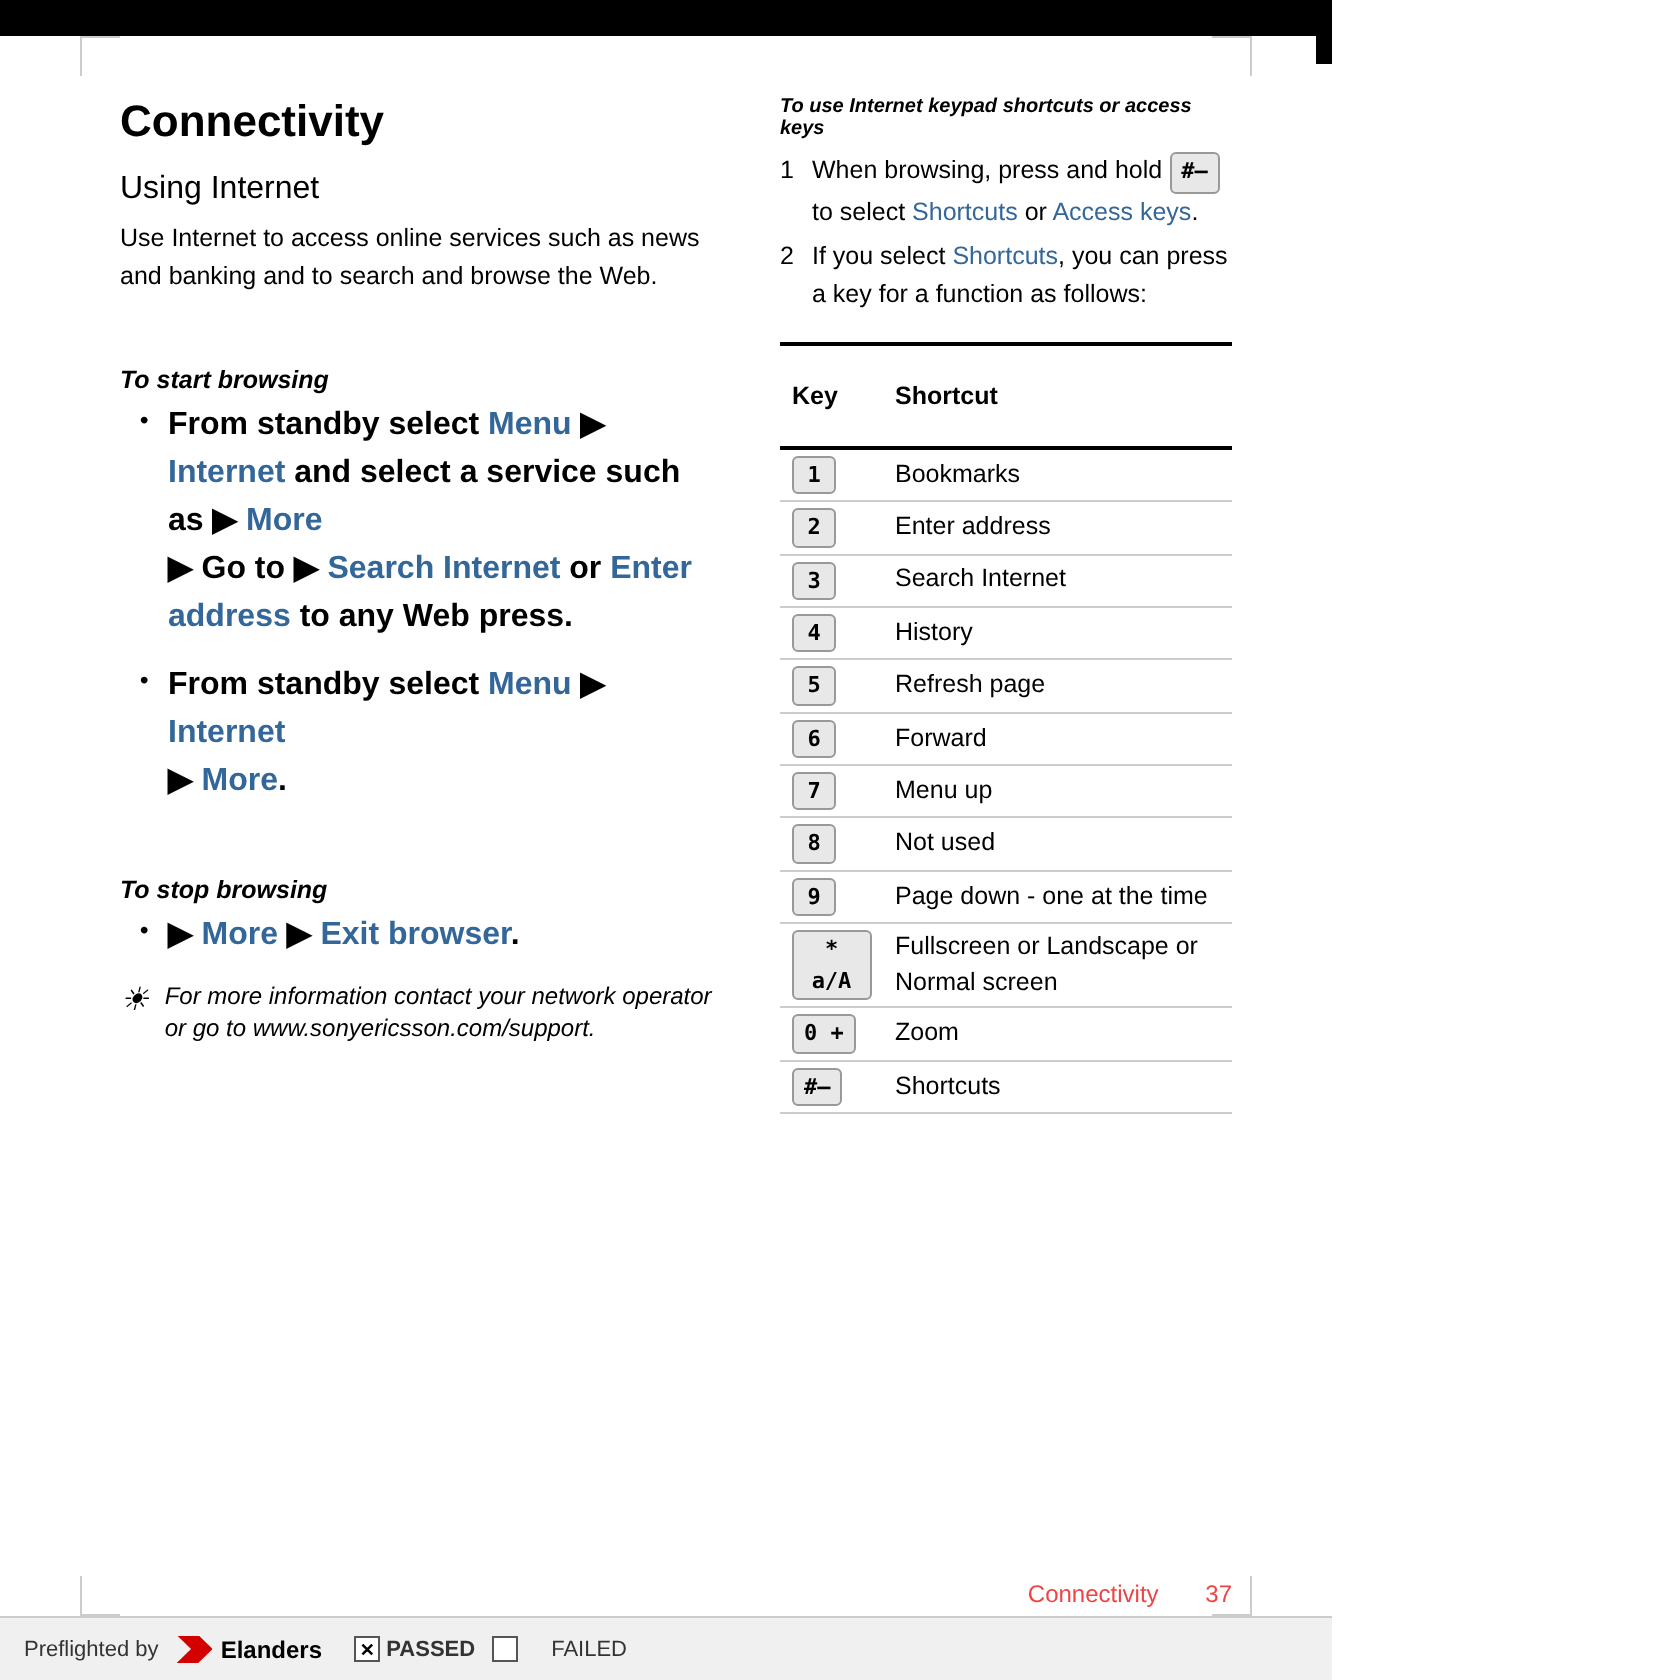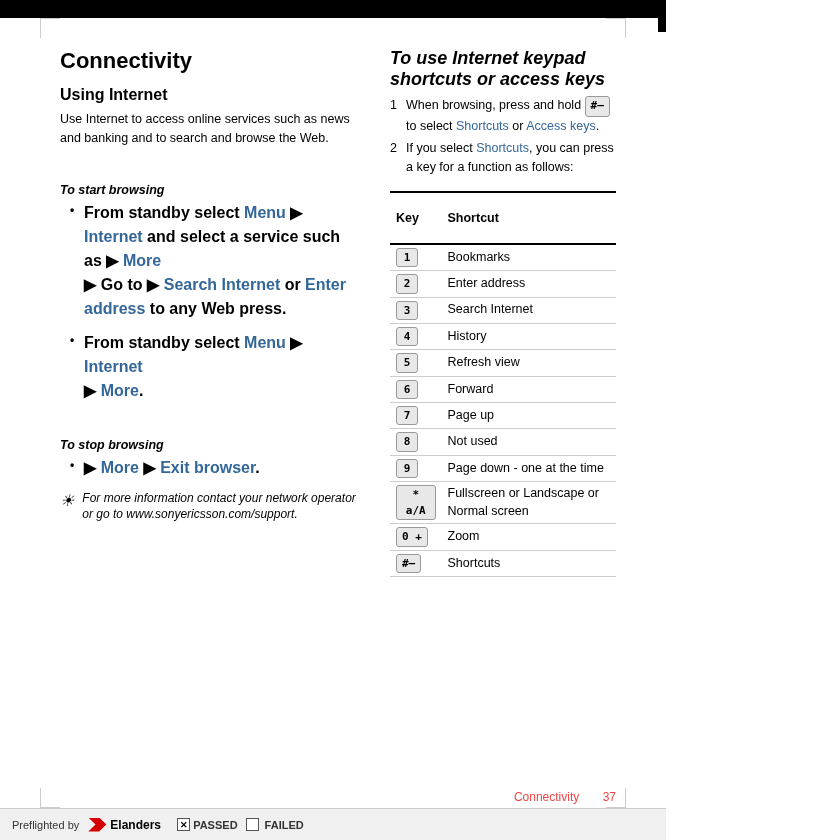--- a/index.html
+++ b/index.html
@@ -82,23 +82,23 @@
       width: 13px; height: 13px;
       border: 1px solid #555;
       background: #fff;
       display: flex; align-items: center; justify-content: center;
       font-size: 9px;
       color: #000;
     }
     .failed-badge {
       display: inline-flex;
       align-items: center;
-      gap: 6px;
+      gap: 17px;
       font-size: 11px;
-      font-weight: bold;
+      font-weight: normal;
       color: #333;
     }
     .failed-badge .empty-box {
       width: 13px; height: 13px;
       border: 1px solid #555;
       background: #fff;
     }
 
     
     .content-area {
@@ -130,21 +130,21 @@
       font-size: 22px;
       font-weight: bold;
       color: #000;
       margin-bottom: 12px;
       font-family: Arial, Helvetica, sans-serif;
     }
 
     
     .section-heading {
       font-size: 16px;
-      font-weight: bold;
+      font-weight: normal;
       color: #000;
       margin-bottom: 6px;
     }
 
     .body-text {
       font-size: 12.5px;
       line-height: 1.5;
       color: #000;
       margin-bottom: 12px;
     }
@@ -198,21 +198,21 @@
     }
     .tip-icon {
       font-size: 16px;
       margin-top: 0px;
     }
 
     
     .instruction-italic {
       font-style: italic;
       font-weight: bold;
-      font-size: 18px;
+      font-size: 10px;
       margin-bottom: 6px;
     }
 
     .numbered-list {
       list-style: none;
       padding: 0;
       margin-bottom: 14px;
     }
     .numbered-list li {
       font-size: 12.5px;
@@ -415,29 +415,29 @@
             <tr>
               <td><span class="key-badge">3</span></td>
               <td>Search Internet</td>
             </tr>
             <tr>
               <td><span class="key-badge">4</span></td>
               <td>History</td>
             </tr>
             <tr>
               <td><span class="key-badge">5</span></td>
-              <td>Refresh view</td>
+              <td>Refresh page</td>
             </tr>
             <tr>
               <td><span class="key-badge">6</span></td>
               <td>Forward</td>
             </tr>
             <tr>
               <td><span class="key-badge">7</span></td>
-              <td>Page up</td>
+              <td>Menu up</td>
             </tr>
             <tr>
               <td><span class="key-badge">8</span></td>
               <td>Not used</td>
             </tr>
             <tr>
               <td><span class="key-badge">9</span></td>
               <td>Page down - one at the time</td>
             </tr>
             <tr>

